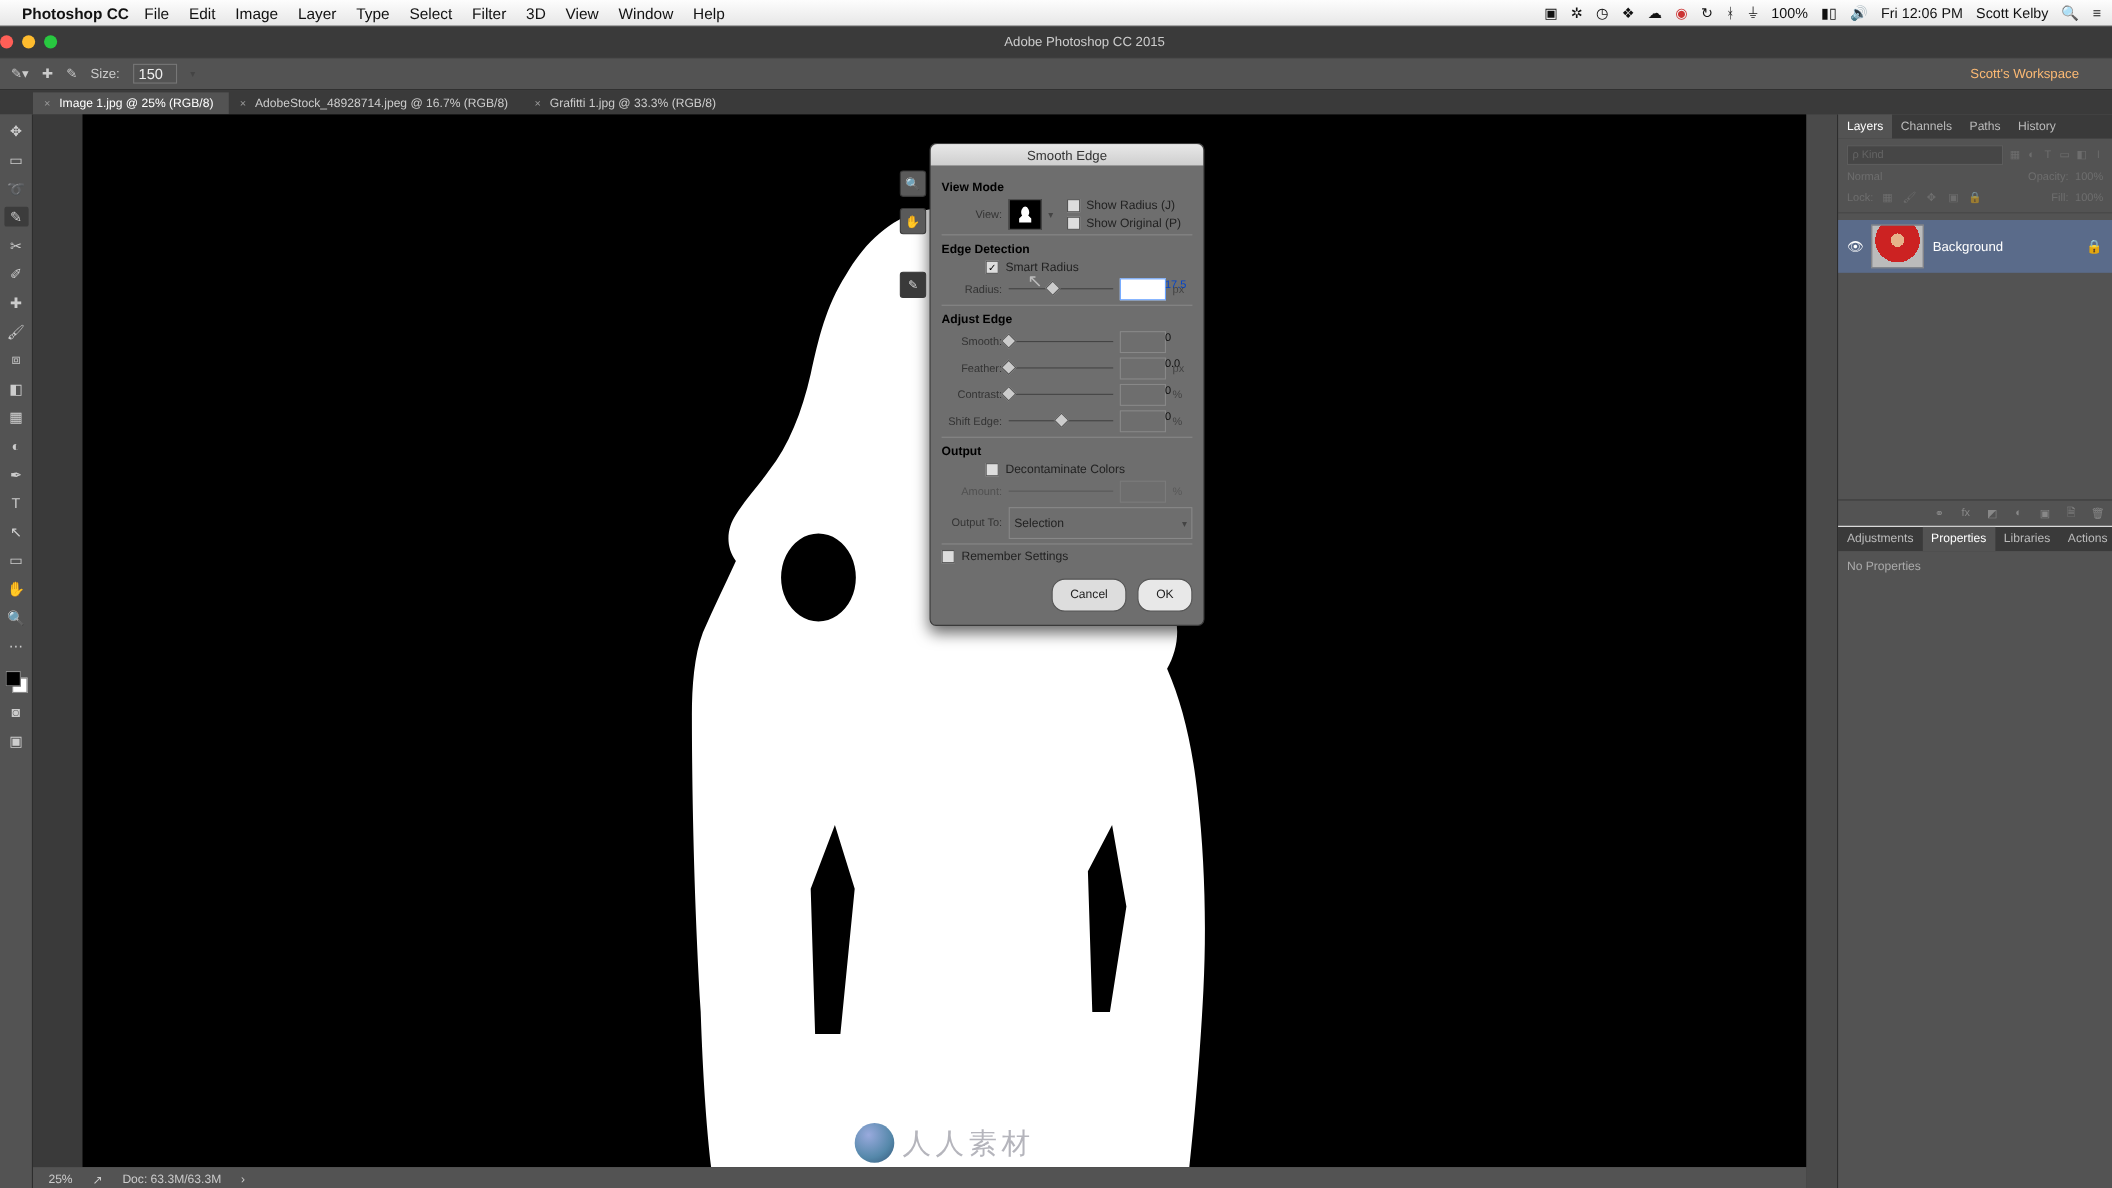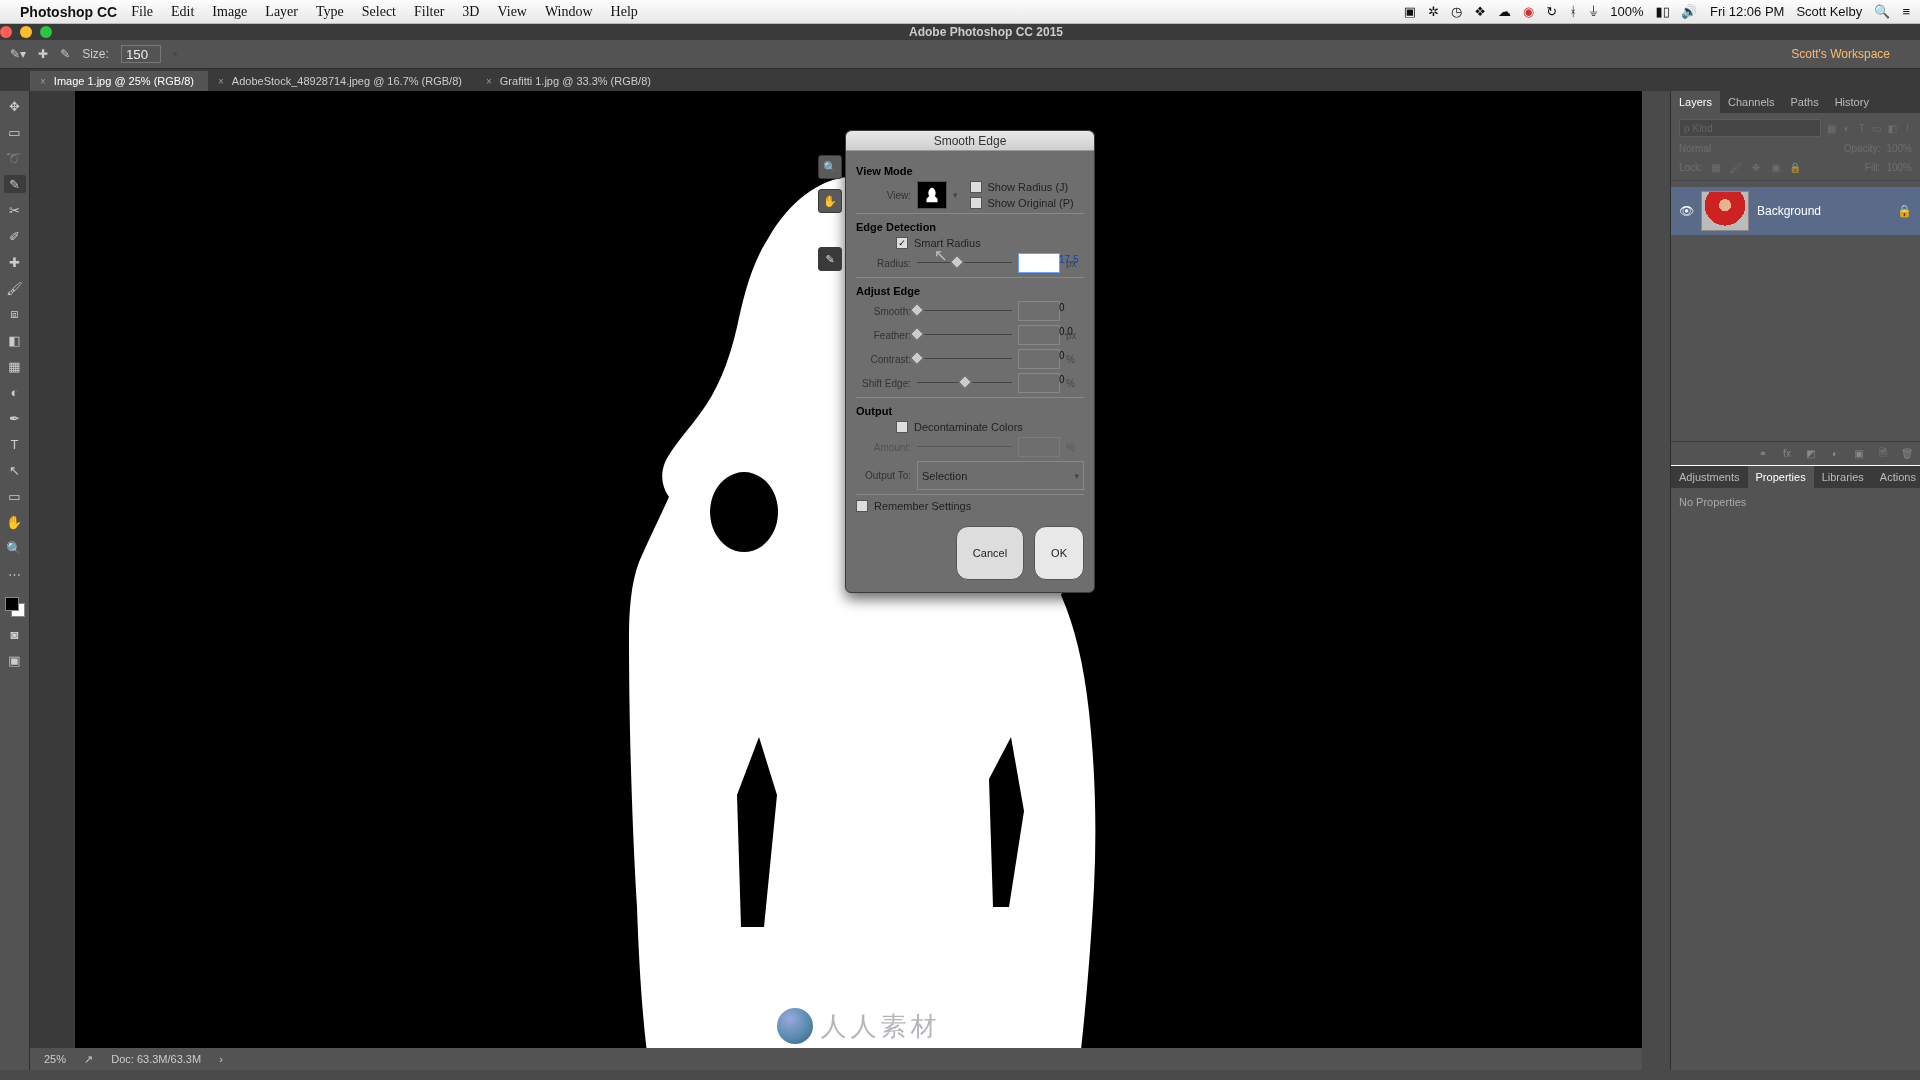--- a/index.html
+++ b/index.html
@@ -2,26 +2,26 @@
 <html><head>
 <meta charset="utf-8">
 <style>
   * { box-sizing: border-box; margin: 0; padding: 0; font-family: -apple-system, "Helvetica Neue", Arial, sans-serif; }
   html,body { width:1920px; height:1080px; background:#4a4a4a; overflow:hidden; color:#bbb; font-size:12px; }
 
   
   .mac-menubar { height:24px; background:linear-gradient(#fdfdfd,#e7e7e7); display:flex; align-items:center; padding:0 10px; color:#111; font-size:14px; border-bottom:1px solid #bbb;}
   .mac-menubar .apple { font-size:16px; margin-right:10px; }
   .mac-menubar .app-name { font-weight:bold; margin-right:14px; }
-  .mac-menubar .menu { margin-right:18px;font-family:Liberation Serif, serif; }
+  .mac-menubar .menu { margin-right:18px; }
   .mac-menubar .right { margin-left:auto; display:flex; align-items:center; gap:12px; }
   .mac-menubar .right span { font-size:13px; }
 
   
-  .win-title { height:15px; background:#3a3a3a; display:flex; align-items:center; padding:0 0; color:#ccc; font-size:12px;font-weight:bold;}
+  .win-title { height:28px; background:#3a3a3a; display:flex; align-items:center; padding:0 0; color:#ccc; font-size:12px;}
   .traffic { display:flex; gap:8px; }
   .dot { width:12px; height:12px; border-radius:50%; }
   .red{background:#ff5f57;} .yel{background:#febc2e;} .grn{background:#28c840;}
   .win-title .title { margin:0 auto; color:#ccc;}
 
   
   .options-bar { height:30px; background:#535353; display:flex; align-items:center; padding:0 10px; gap:12px; color:#ccc; font-size:12px; border-top:1px solid #3a3a3a; border-bottom:1px solid #2d2d2d;}
   .options-bar .size-input { width:40px; height:18px; background:#535353; border:1px solid #777; color:#eee; padding:0 4px;}
   .options-bar .workspace-label { margin-left:auto; color:#fdba74; padding-right:20px;}
 
@@ -87,21 +87,21 @@
   .slider-track .thumb-s { position:absolute; top:0; width:10px; height:10px; background:#ccc; border:1px solid #555; transform:translateX(-50%) rotate(45deg);}
   .valbox { width:34px; height:20px; border:1px solid #888; background:#6e6e6e; color:#111; text-align:right; font-size:10px;padding-left:40px;}
   .valbox.hilite { border:1px solid #6aa3ff; color:#0044cc; background:#fff;}
   .unit { width:18px; color:#444; font-size:10px;}
   .chk { width:12px; height:12px; border:1px solid #555; background:#ddd; display:inline-flex; align-items:center; justify-content:center; font-size:9px;}
   .chk.checked::after{content:"✓"; color:#000;}
   .view-thumb { width:30px; height:28px; background:#000; border:1px solid #555; display:flex; align-items:center; justify-content:center;}
   .view-thumb svg { width:22px; height:22px;}
   .arrow-down { font-size:9px; color:#444; }
   .select-box { flex:1; height:29px; border:1px solid #888; background:#6e6e6e; padding:0 4px; display:flex; align-items:center; justify-content:space-between;}
-  .btn { padding:20px 16px; border:1px solid #555; border-radius:12px; background:#ddd; color:#222; font-size:11px;}
+  .btn { padding:8px 16px; border:1px solid #555; border-radius:12px; background:#ddd; color:#222; font-size:11px;}
   .btn.primary { background:#e8e8e8;}
   .btn-row { display:flex; justify-content:flex-end; gap:10px; margin-top:14px;}
   .dimmed { opacity:0.5;}
   .cursor { position:absolute; left:935px; top:247px; font-size:14px; transform:scale(1.2);}
 </style>
 </head>
 <body>
 
 <div class="mac-menubar">
   <span class="apple"></span>

